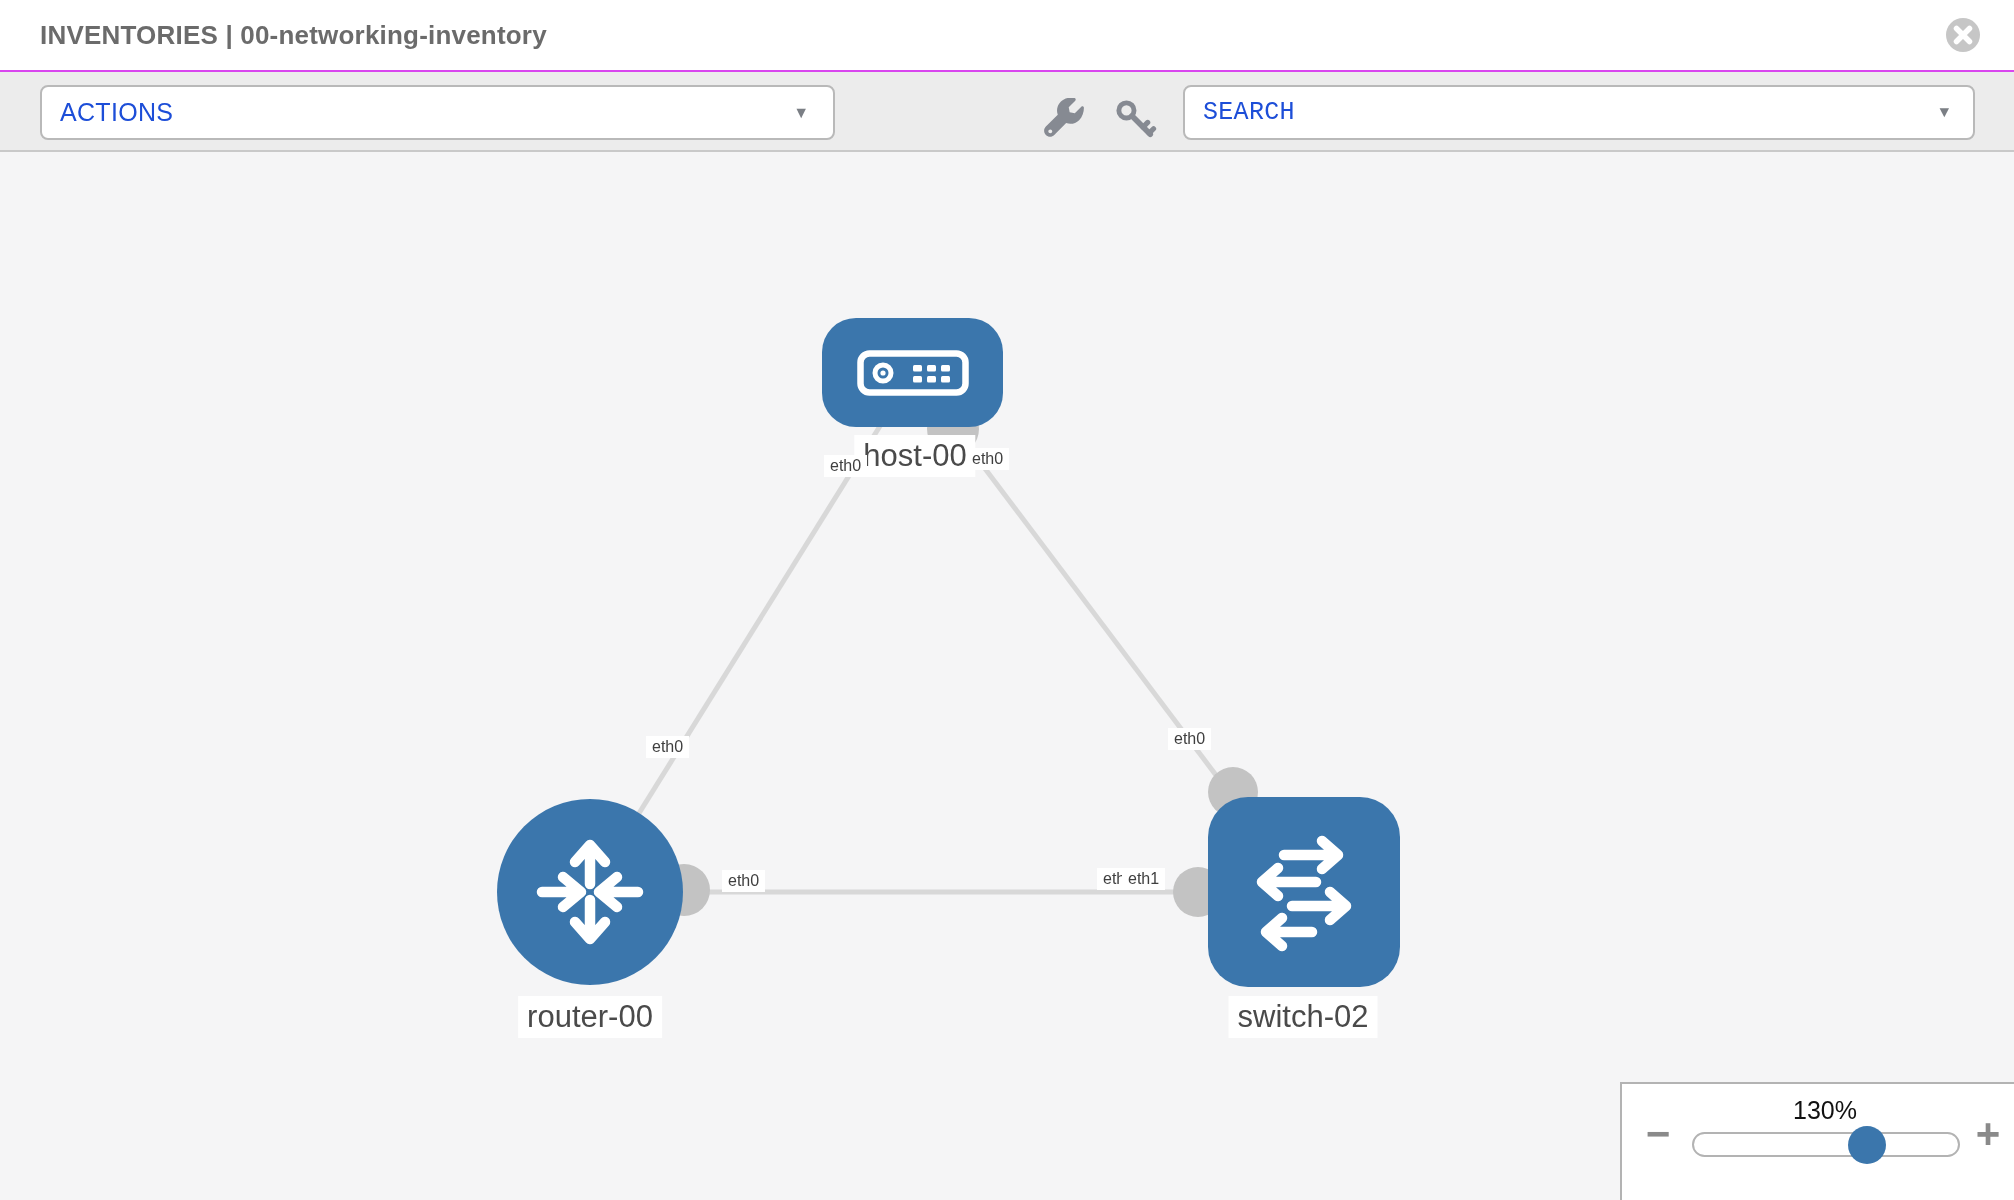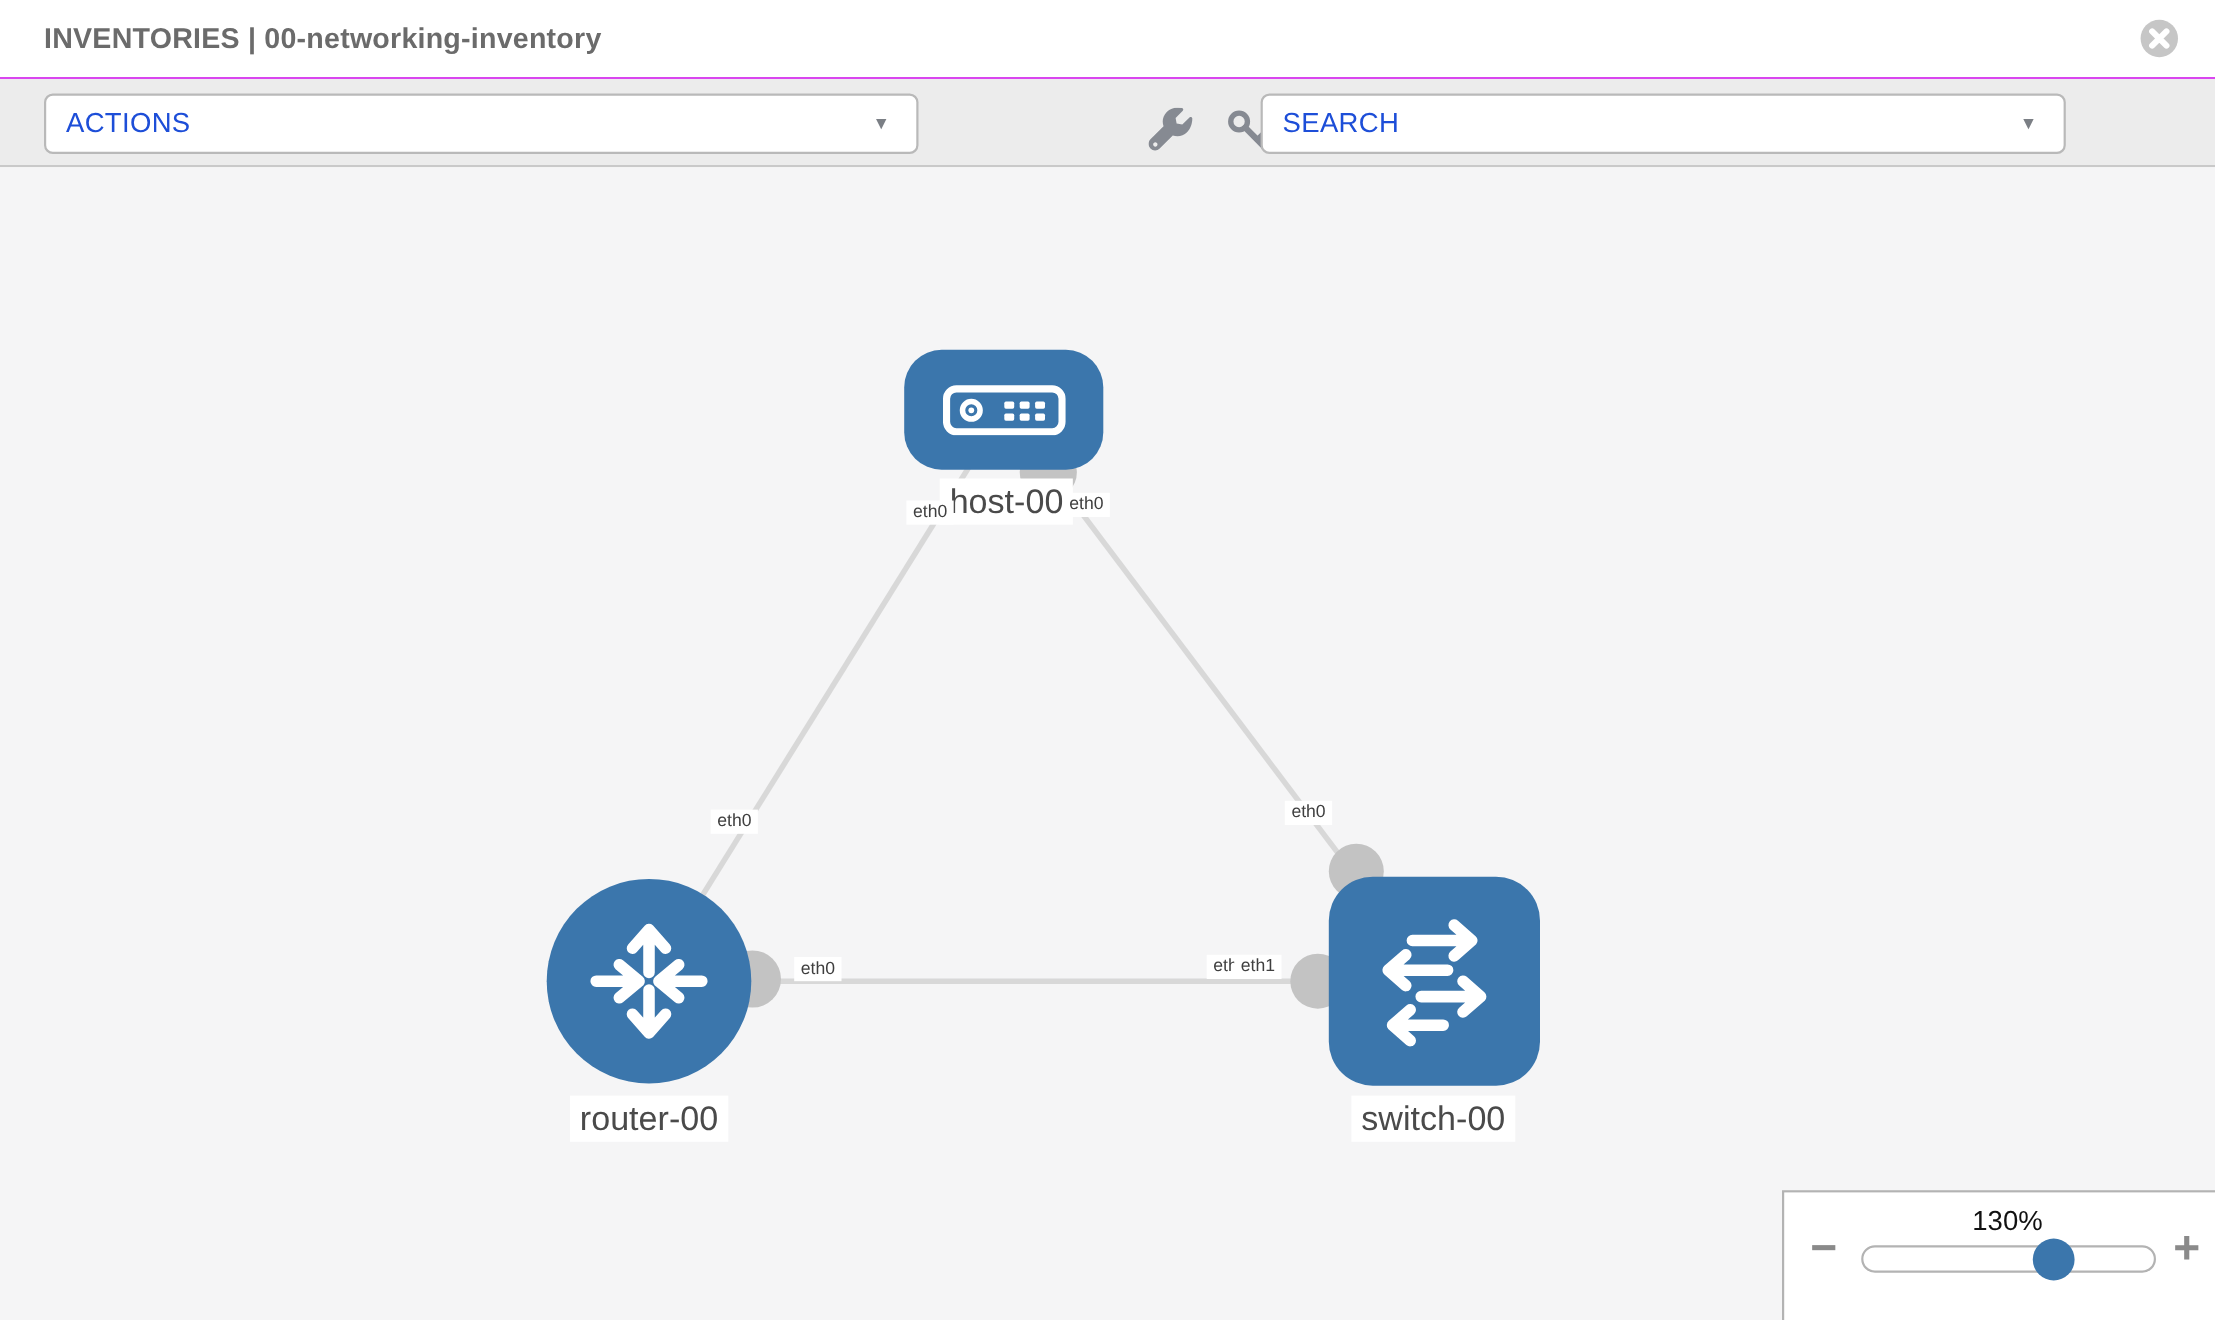--- a/index.html
+++ b/index.html
@@ -35,21 +35,21 @@
     display:flex; align-items:center; cursor:pointer;
   }
   .dropdown .dd-label {
     margin-left:18px; font-size:25px; color:#1d4ed8; letter-spacing:0.3px;
   }
   .dropdown .chev {
     position:absolute; right:24px; top:50%; transform:translateY(-50%);
     font-size:16px; color:#7b7f85;
   }
   .actions-dd { left:40px;  width:795px; }
-  .search-dd  { left:1146px; width:732px; }
+  .search-dd  { left:1183px; width:792px;font-family:Liberation Mono, monospace; }
   .tool-icon-btn {
     position:absolute; top:24px; width:48px; height:48px;
     background:transparent; border:none; cursor:pointer; padding:0;
   }
 
   
   .canvas {
     position:absolute; left:0; top:152px; width:2014px; height:1048px;
     background:#f5f5f6;
   }
@@ -179,21 +179,21 @@
       <svg width="128" height="126" viewBox="0 0 128 126" fill="none" stroke="#ffffff" stroke-width="10.5" stroke-linecap="round" stroke-linejoin="round">
         <path d="M44 26 L96 26 M82 12 L98 26 L82 40"></path>
         <path d="M76 53 L24 53 M38 39 L22 53 L38 67"></path>
         <path d="M52 77 L104 77 M90 63 L106 77 L90 91"></path>
         <path d="M72 103 L28 103 M42 89 L26 103 L42 117"></path>
       </svg>
     </div>
 
     <div class="canvas-label node-label" style="left:915px; top:283px;">host-00</div>
     <div class="canvas-label node-label" style="left:590px; top:844px;">router-00</div>
-    <div class="canvas-label node-label" style="left:1303px; top:844px;">switch-00</div>
+    <div class="canvas-label node-label" style="left:1303px; top:844px;">switch-02</div>
 
     <div class="canvas-label if-label" style="left:824px;  top:303px;">eth0</div>
     <div class="canvas-label if-label" style="left:966px;  top:296px;">eth0</div>
     <div class="canvas-label if-label" style="left:646px;  top:584px;">eth0</div>
     <div class="canvas-label if-label" style="left:1168px; top:576px;">eth0</div>
     <div class="canvas-label if-label" style="left:722px;  top:718px;">eth0</div>
 
     <div class="overlap-wrap" style="left:1097px; top:716px;">
       <span class="canvas-label if-label" style="left:0;">eth0</span>
       <span class="canvas-label if-label" style="left:25px;">eth1</span>

